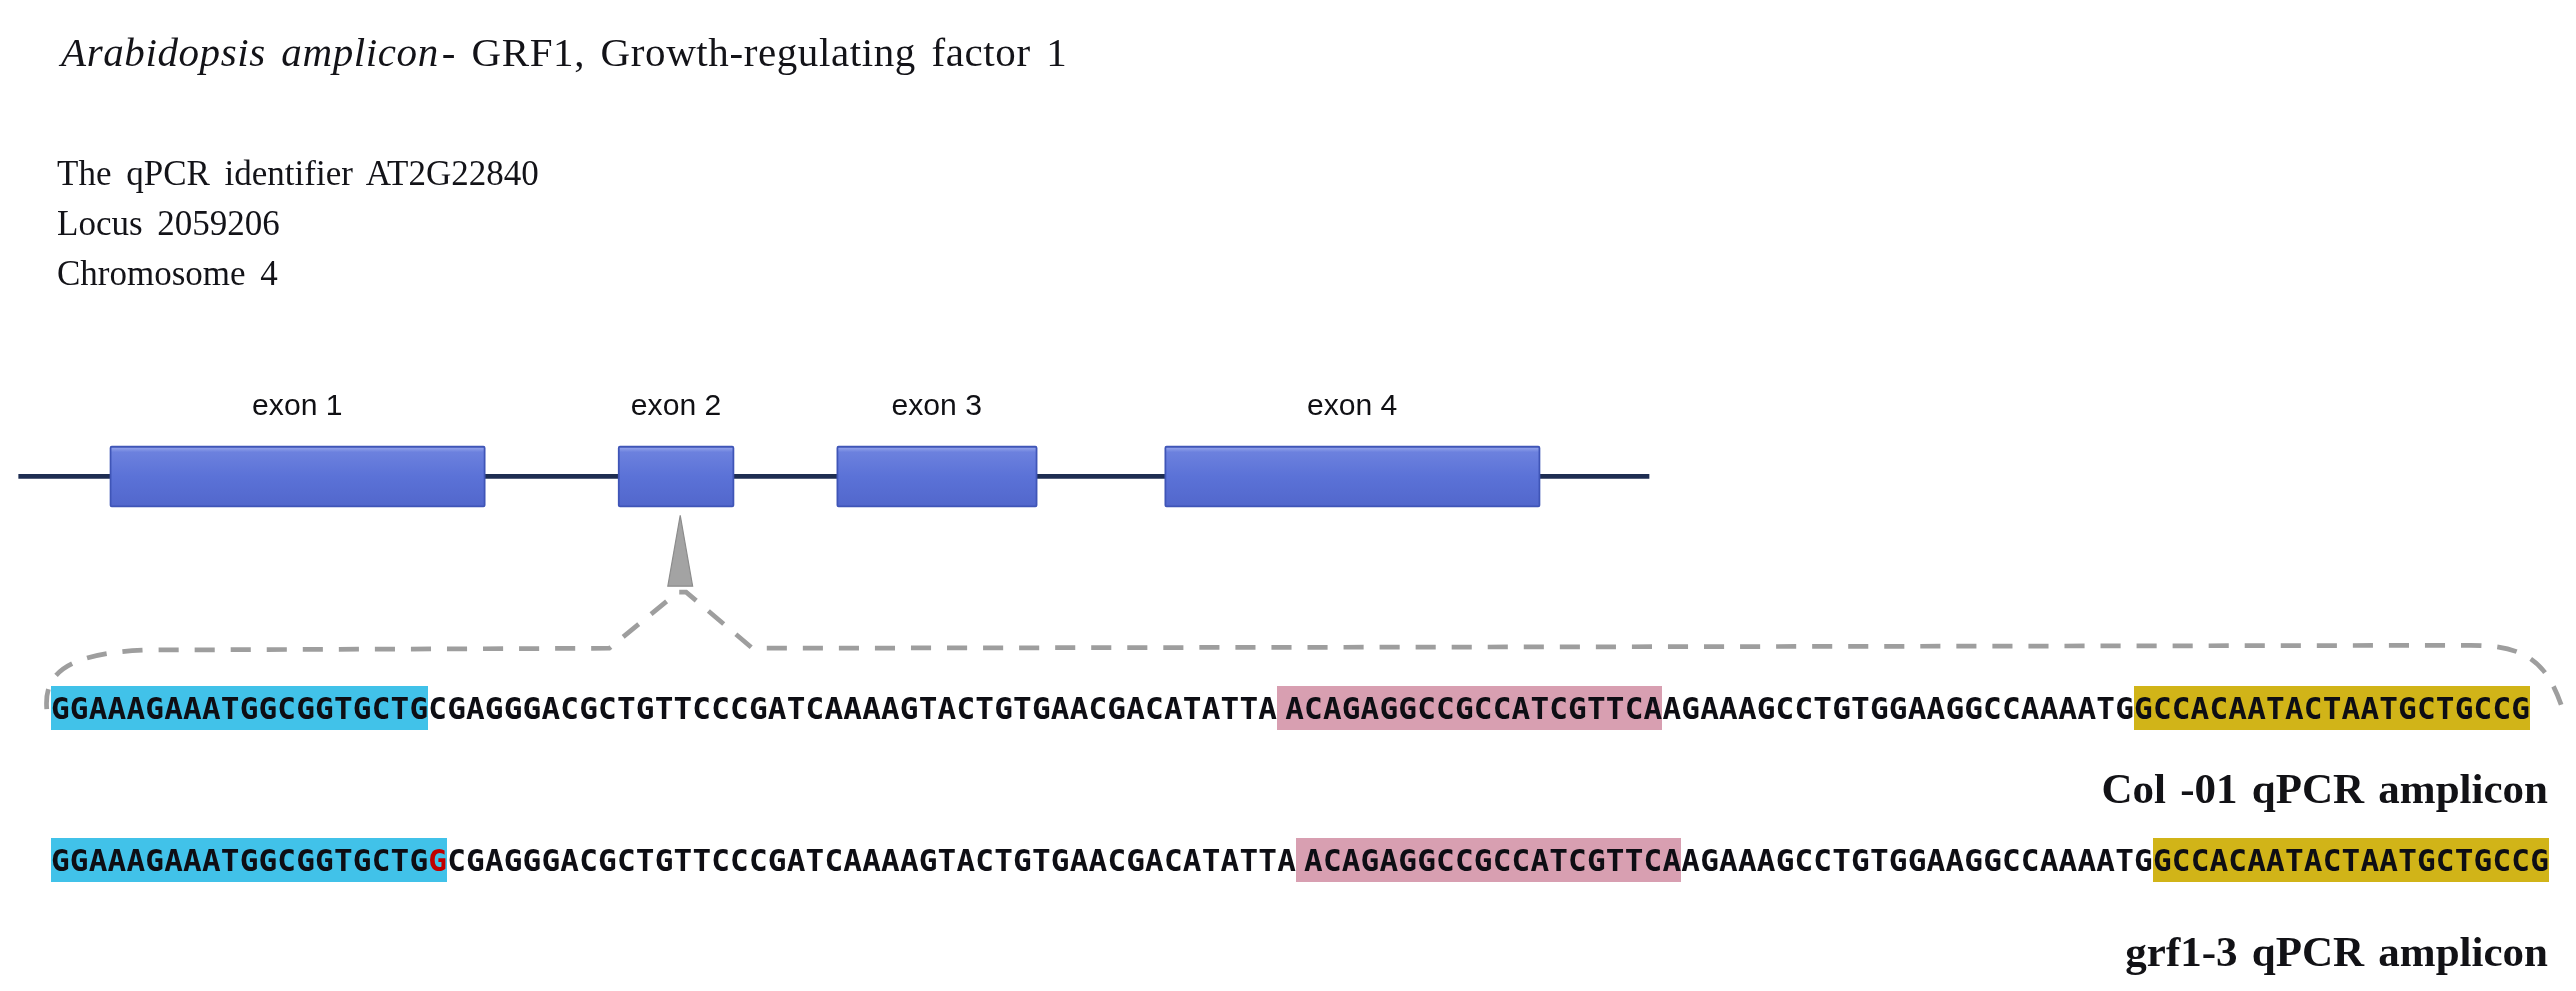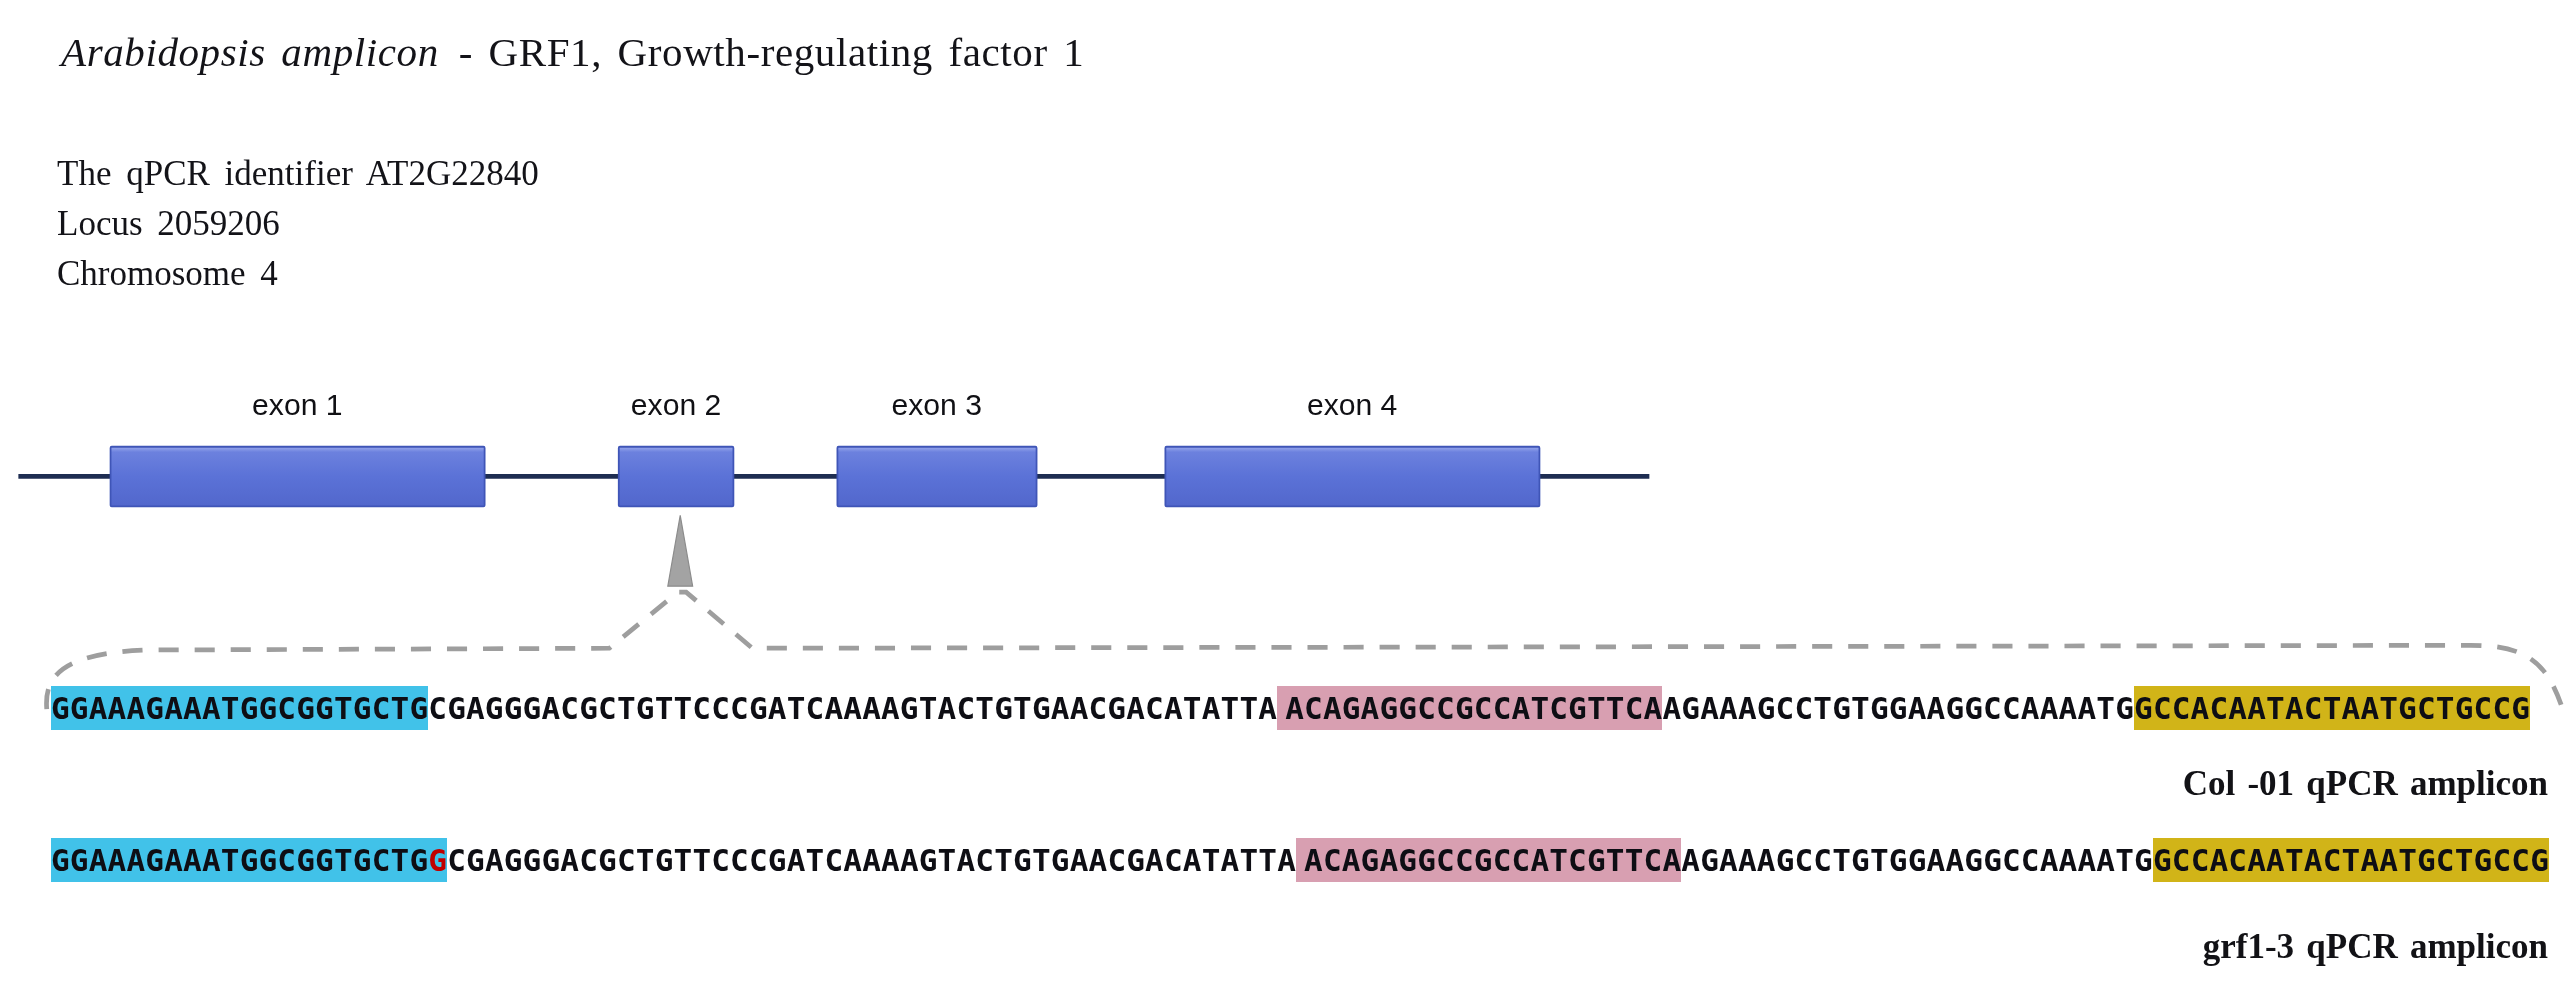--- a/index.html
+++ b/index.html
@@ -14,21 +14,21 @@
   }
   .figure-title{
     position:absolute;
     left:61px; top:28px;
     font-size:41px;
     letter-spacing:0.6px;
     word-spacing:4.7px;
     white-space:nowrap;
   }
   .figure-title .species{ font-style:italic; }
-  .figure-title .rest{ margin-left:20px; }
+  .figure-title .rest{ margin-left:3px; }
   .gene-info{
     position:absolute;
     left:57px; top:149px;
     font-size:35px;
     line-height:50px;
     word-spacing:6px;
     white-space:nowrap;
   }
   .diagram-svg{
     position:absolute;
@@ -55,21 +55,21 @@
   .seq-row-2{ top:843px; }
   .seg{ padding:4.1px 0; }
   .hl-cyan{ background:var(--cyan); }
   .hl-pink{ background:var(--pink);padding-left:8px; }
   .hl-yellow{ background:var(--yellow); }
   .hl-none{ background:transparent; }
   .red-letter{ color:var(--red); }
   .amplicon-label{
     position:absolute;
     right:28px;
-    font-size:35px;
+    font-size:43px;
     font-weight:bold;
     word-spacing:3.5px;
     white-space:nowrap;
     color:#121216;
   }
   .amplicon-label-1{ top:764px; }
   .amplicon-label-2{ top:927px;text-align:center; }
 </style>
 </head>
 <body>

